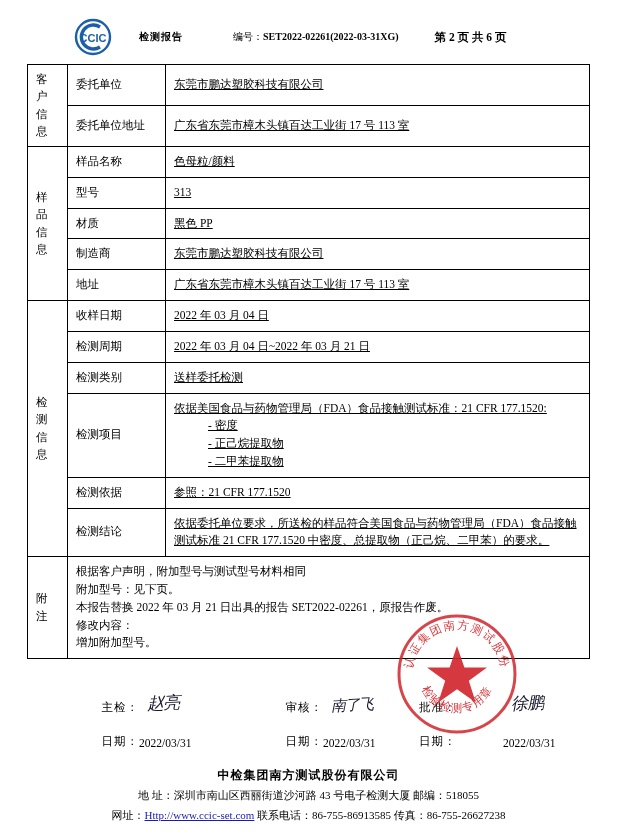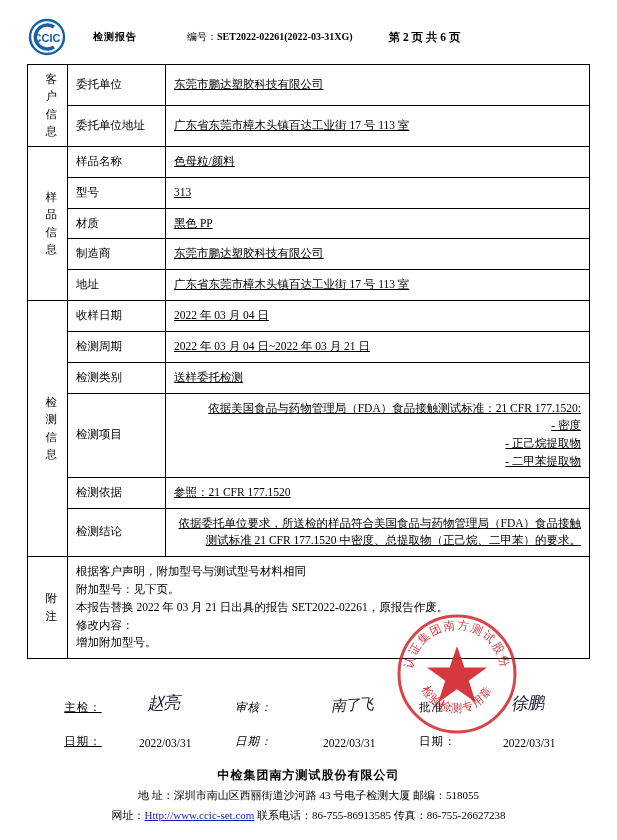--- a/index.html
+++ b/index.html
@@ -28,20 +28,21 @@
   .header {
     display: flex;
     align-items: center;
     height: 60px;
     padding-top: 14px;
     box-sizing: border-box;
   }
   .logo {
     width: 44px;
     height: 40px;
+    margin-left: 46px;
     position: relative;
     flex: 0 0 auto;
   }
   .logo svg { display: block; }
   .header-title {
     font-family: "Liberation Sans", "DejaVu Sans", sans-serif;
     font-weight: bold;
     font-size: 10px;
     letter-spacing: 1px;
     margin-left: 22px;
@@ -71,39 +72,39 @@
   }
   table.main td {
     border: 1px solid #000;
     padding: 6px 8px;
     vertical-align: middle;
     font-size: 11.5px;
     line-height: 1.55;
   }
   td.cat {
     width: 40px;
-    text-align: right;
+    text-align: left;
     letter-spacing: 2px;
     padding: 4px 2px;
   }
   td.cat .cat-inner {
     display: block;
     line-height: 1.5;
   }
   td.lbl {
     width: 96px;
     padding-left: 10px;
   }
   td.val {
     padding-left: 10px;
     text-decoration: underline;
   }
 
-  .multi-line { line-height: 1.7; text-align: right; }
-  .indent-item { padding-left: 6px; }
+  .multi-line { line-height: 1.7; }
+  .indent-item { padding-left: 6px; margin-left: 28px; }
 
   
   td.remark-val {
     line-height: 1.85;
     padding-top: 7px;
     padding-bottom: 7px;
   }
 
   
   .sig-wrap {
@@ -116,33 +117,31 @@
     margin-top: 22px;
   }
   table.sig td {
     font-size: 11.5px;
     padding: 0;
     vertical-align: bottom;
     height: 34px;
   }
   .sig-label {
     width: 58px;
-    text-align: center;
+    text-align: right;
     padding-left: 54px;
     letter-spacing: 1px;
     white-space: nowrap;
-    text-decoration: underline;
   }
   .sig-label2 {
     width: 58px;
-    text-align: left;
+    text-align: right;
     padding-left: 28px;
     letter-spacing: 1px;
     white-space: nowrap;
-    font-style: italic;
   }
   .sig-label3 {
     width: 58px;
     text-align: left;
     padding-left: 24px;
     letter-spacing: 1px;
     white-space: nowrap;
   }
   .sig-value {
     font-family: "Liberation Serif", serif;

